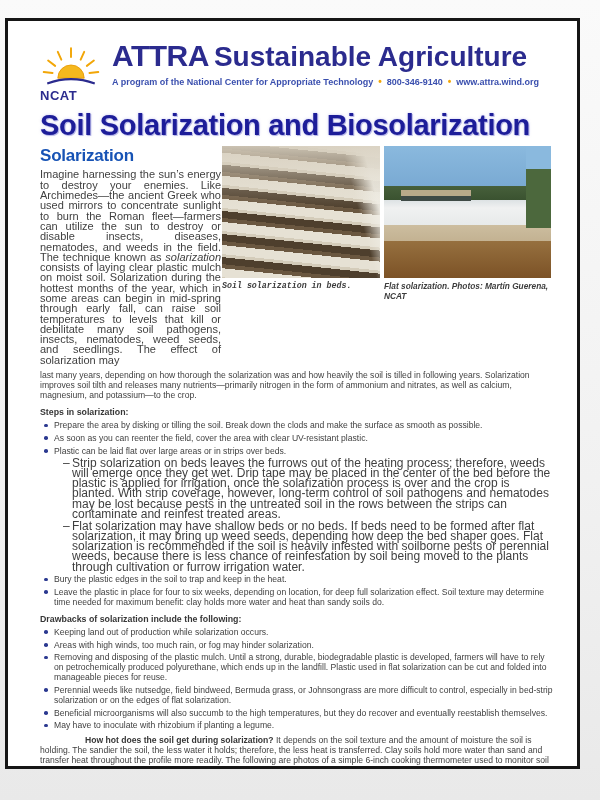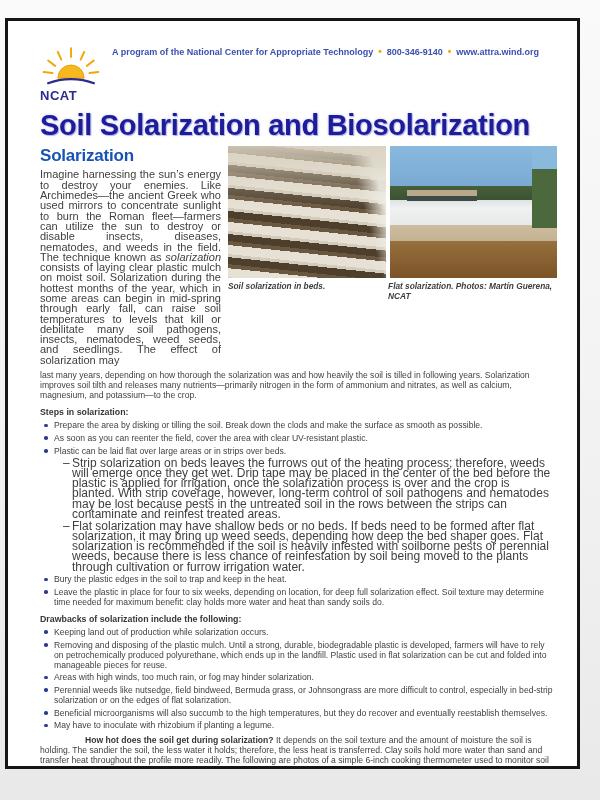--- a/index.html
+++ b/index.html
@@ -29,21 +29,21 @@
   .tagline .url{color:#3a4fae;text-decoration:none;cursor:pointer;}
 
   
   .title{
     margin:7px 0 0 0;font-size:29px;font-weight:800;color:#1d1d99;line-height:1.05;
     letter-spacing:-.3px;white-space:nowrap;
     text-shadow:1px 1px 0 #b9b9e8,0 0 3px rgba(150,150,230,.55);
   }
 
   
-  .section{display:flex;margin-top:6px;gap:7px;}
+  .section{display:flex;margin-top:6px;gap:1px;}
   .leftcol{width:181px;flex:none;}
   .leftcol h2{margin:0 0 3px 0;font-size:17px;font-weight:800;color:#1753b5;letter-spacing:-.2px;}
   .intro{margin:0;font-size:11px;line-height:10.3px;color:#3f3f3f;text-align:justify;}
   .photos{flex:1;min-width:0;}
   .photowrap{display:flex;gap:4px;}
   .photo{height:132px;flex:none;position:relative;overflow:hidden;}
   .photo-beds{
     width:158px;
     background:
       linear-gradient(180deg,rgba(216,208,192,.9) 0%,rgba(216,208,192,.25) 30%,rgba(216,208,192,0) 48%),
@@ -62,21 +62,21 @@
   .photo-flat::before{ 
     content:"";position:absolute;left:10%;top:33%;width:42%;height:8%;
     background:linear-gradient(180deg,#b9a98a 0 55%,#3f4a46 55% 100%);
   }
   .photo-flat::after{ 
     content:"";position:absolute;right:0;top:0;width:15%;height:62%;
     background:linear-gradient(180deg,#8ab9de 0 28%,#4c683d 28% 100%);
   }
   .captions{display:flex;gap:4px;margin-top:3px;}
   .cap{font-size:8.3px;font-weight:bold;font-style:italic;color:#3d3d3d;line-height:10px;}
-  .cap.left{width:158px;}
+  .cap.left{width:158px;font-family:Liberation Mono, monospace;}
   .cap.right{width:167px;}
 
   
   .para{margin:5px 0 0 0;font-size:8.6px;line-height:10.1px;color:#3f3f3f;}
   .label{margin:7px 0 0 0;font-size:8.8px;line-height:10.5px;font-weight:bold;color:#373737;}
   .blist{margin:2px 0 0 0;padding:0;list-style:none;}
   .blist>li{
     position:relative;margin:2.5px 0 0 0;padding-left:14px;
     font-size:8.6px;line-height:10.1px;color:#3f3f3f;
   }
@@ -110,20 +110,23 @@
             <line x1="4" y1="33" x2="14" y2="34"></line>
             <line x1="66" y1="33" x2="56" y2="34"></line>
           </g>
           <path d="M20,40 A15 15 0 0 1 50,40 Z" fill="#f5b81e"></path>
           <path d="M20,40 A15 15 0 0 1 50,40 Z" fill="none" stroke="#e89b05" stroke-width="1"></path>
           <path d="M8,46 Q35,36 62,46" fill="none" stroke="#2b2b8e" stroke-width="2.4"></path>
         </svg>
         <div class="ncat">NCAT</div>
       </div>
       <div class="brandblock">
+        <div class="brandline">
+          <span class="attra">ATTRA</span><span class="suffix">Sustainable Agriculture</span>
+        </div>
         <div class="tagline">
           <span>A program of the National Center for Appropriate Technology</span><span class="dot">•</span><span>800-346-9140</span><span class="dot">•</span><span class="url">www.attra.wind.org</span>
         </div>
       </div>
     </div>
 
     <h1 class="title">Soil Solarization and Biosolarization</h1>
 
     <div class="section">
       <div class="leftcol">
@@ -156,22 +159,22 @@
         </ul>
       </li>
       <li>Bury the plastic edges in the soil to trap and keep in the heat.</li>
       <li>Leave the plastic in place for four to six weeks, depending on location, for deep full solarization effect. Soil texture may determine time needed for maximum benefit: clay holds more water and heat than sandy soils do.</li>
     </ul>
 
 
     <p class="label">Drawbacks of solarization include the following:</p>
     <ul class="blist">
       <li>Keeping land out of production while solarization occurs.</li>
+      <li>Areas with high winds, too much rain, or fog may hinder solarization.</li>
       <li>Removing and disposing of the plastic mulch. Until a strong, durable, biodegradable plastic is developed, farmers will have to rely on petrochemically produced polyurethane, which ends up in the landfill. Plastic used in flat solarization can be cut and folded into manageable pieces for reuse.</li>
-      <li>Areas with high winds, too much rain, or fog may hinder solarization.</li>
       <li>Perennial weeds like nutsedge, field bindweed, Bermuda grass, or Johnsongrass are more difficult to control, especially in bed-strip solarization or on the edges of flat solarization.</li>
       <li>Beneficial microorganisms will also succumb to the high temperatures, but they do recover and eventually reestablish themselves.</li>
       <li>May have to inoculate with rhizobium if planting a legume.</li>
     </ul>
 
     <p class="para final"><b>How hot does the soil get during solarization?</b><span> It depends on the soil texture and the amount of moisture the soil is holding. The sandier the soil, the less water it holds; therefore, the less heat is transferred. Clay soils hold more water than sand and transfer heat throughout the profile more readily. The following are photos of a simple 6-inch cooking thermometer used to monitor soil temperatures at the surface right under the plastic, at three inches deep, and at six inches deep. The location is in Davis, California, about 4 p.m. on July 16, 2015, with an ambient temperature of 93°F.  Photo 1 shows the thermometer at 129°F on the soil surface right under the plastic sheet. At these temperatures for four weeks, all seeds and seedlings on the surface essentially cook and are non-viable. In Photo 2, the thermometer</span></p>
 
   </div>
 </div>
 

